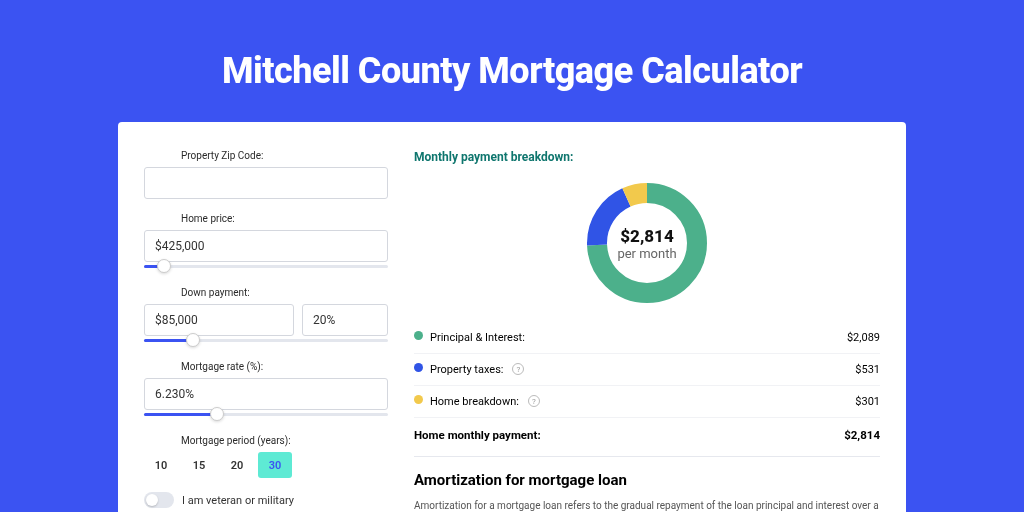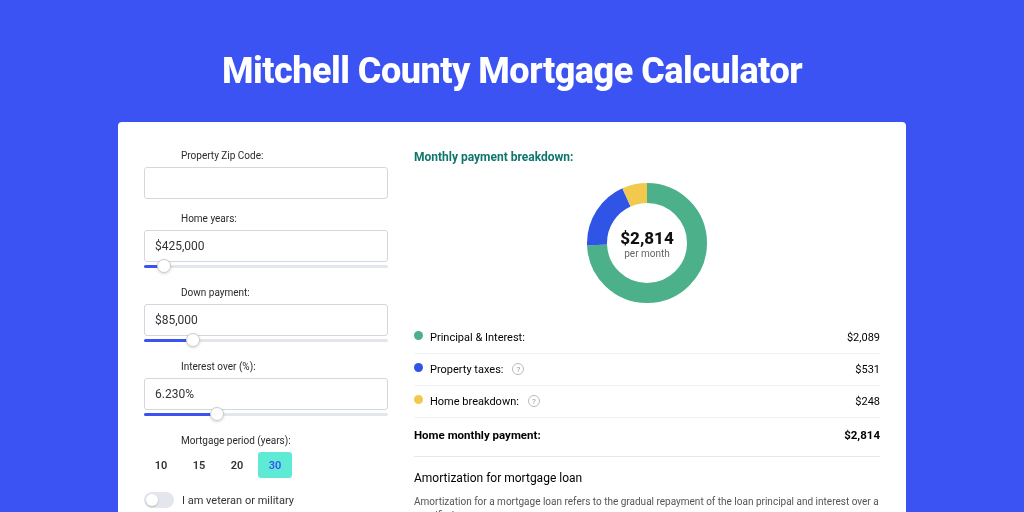--- a/index.html
+++ b/index.html
@@ -24,70 +24,71 @@
   .toggle-row { display: flex; align-items: center; gap: 8px; margin-top: 14px; }
   .toggle { width: 30px; height: 16px; background: #e3e6ed; border-radius: 10px; position: relative; cursor: pointer; }
   .toggle-knob { position: absolute; left: 2px; top: 2px; width: 12px; height: 12px; background: #fff; border-radius: 50%; box-shadow: 0 1px 2px rgba(0,0,0,.2); }
   .toggle-label { font-size: 11px; color: #333; }
   .section-heading { font-size: 12px; font-weight: 700; color: #0f766e; margin-bottom: 4px; }
   .donut-wrap { display: flex; justify-content: center; padding: 14px 0 18px 0; }
   .donut { position: relative; width: 122px; height: 122px; }
   .donut svg { transform: rotate(-90deg); }
   .donut-center { position: absolute; inset: 0; display: flex; flex-direction: column; align-items: center; justify-content: center; }
   .donut-amount { font-size: 17px; font-weight: 800; color: #111; }
-  .donut-sub { font-size: 10px; color: #666; text-align: center; }
+  .donut-sub { font-size: 13px; color: #666; text-align: center; }
   .legend-row { display: flex; align-items: center; justify-content: space-between; padding: 9px 0; border-bottom: 1px solid #f1f2f5; font-size: 11px; }
   .legend-row:last-of-type { border-bottom: none; }
   .legend-left { display: flex; align-items: flex-start; gap: 7px; }
   .dot { width: 9px; height: 9px; border-radius: 50%; display: inline-block; }
   .legend-label { }
   .info-icon { width: 12px; height: 12px; border: 1px solid #bbb; border-radius: 50%; display: inline-flex; align-items: center; justify-content: center; font-size: 8px; color: #999; margin-left: 2px; }
   .legend-val { font-weight: 400; }
   .total-row { display: flex; justify-content: space-between; padding: 10px 0 14px 0; font-size: 11.5px; font-weight: 700; }
   .hr { height: 1px; background: #e6e8ee; margin: 0 0 14px 0; }
-  .amort-title { font-size: 12px; font-weight: 400; margin-bottom: 10px; }
+  .amort-title { font-size: 15px; font-weight: 700; margin-bottom: 10px; }
   .amort-text { font-size: 10px; color: #555; line-height: 1.4; }
 </style>
 </head>
 <body>
 
 <h1 class="page-title">Mitchell County Mortgage Calculator</h1>
 
 <div class="card">
   <div class="left">
 
     <div class="field-group">
       <label class="field-label">Property Zip Code:</label>
       <input class="text-input" value="" style="">
     </div>
 
     <div class="field-group">
-      <label class="field-label">Home years:</label>
+      <label class="field-label">Home price:</label>
       <input class="text-input" value="$425,000" style="">
       <div class="slider-wrap">
         <div class="slider-track"></div>
         <div class="slider-fill" style="width:8%"></div>
         <div class="slider-thumb" style="left:calc(8% - 7px)"></div>
       </div>
     </div>
 
     <div class="field-group">
       <label class="field-label">Down payment:</label>
       <div class="down-row">
         <input class="text-input" value="$85,000" style="">
+        <input class="text-input" value="20%" style="">
       </div>
       <div class="slider-wrap">
         <div class="slider-track"></div>
         <div class="slider-fill" style="width:20%"></div>
         <div class="slider-thumb" style="left:calc(20% - 7px)"></div>
       </div>
     </div>
 
     <div class="field-group">
-      <label class="field-label">Interest over (%):</label>
+      <label class="field-label">Mortgage rate (%):</label>
       <input class="text-input" value="6.230%" style="">
       <div class="slider-wrap">
         <div class="slider-track"></div>
         <div class="slider-fill" style="width:30%"></div>
         <div class="slider-thumb" style="left:calc(30% - 7px)"></div>
       </div>
     </div>
 
     <div class="field-group">
       <label class="field-label">Mortgage period (years):</label>
@@ -142,21 +143,21 @@
       </div>
       <span class="legend-val">$531</span>
     </div>
 
     <div class="legend-row">
       <div class="legend-left">
         <span class="dot" style="background:#f2c94c"></span>
         <span class="legend-label">Home breakdown:</span>
         <span class="info-icon">?</span>
       </div>
-      <span class="legend-val">$248</span>
+      <span class="legend-val">$301</span>
     </div>
 
     <div class="total-row">
       <span>Home monthly payment:</span>
       <span>$2,814</span>
     </div>
 
     <div class="hr"></div>
 
     <div class="amort-title">Amortization for mortgage loan</div>

